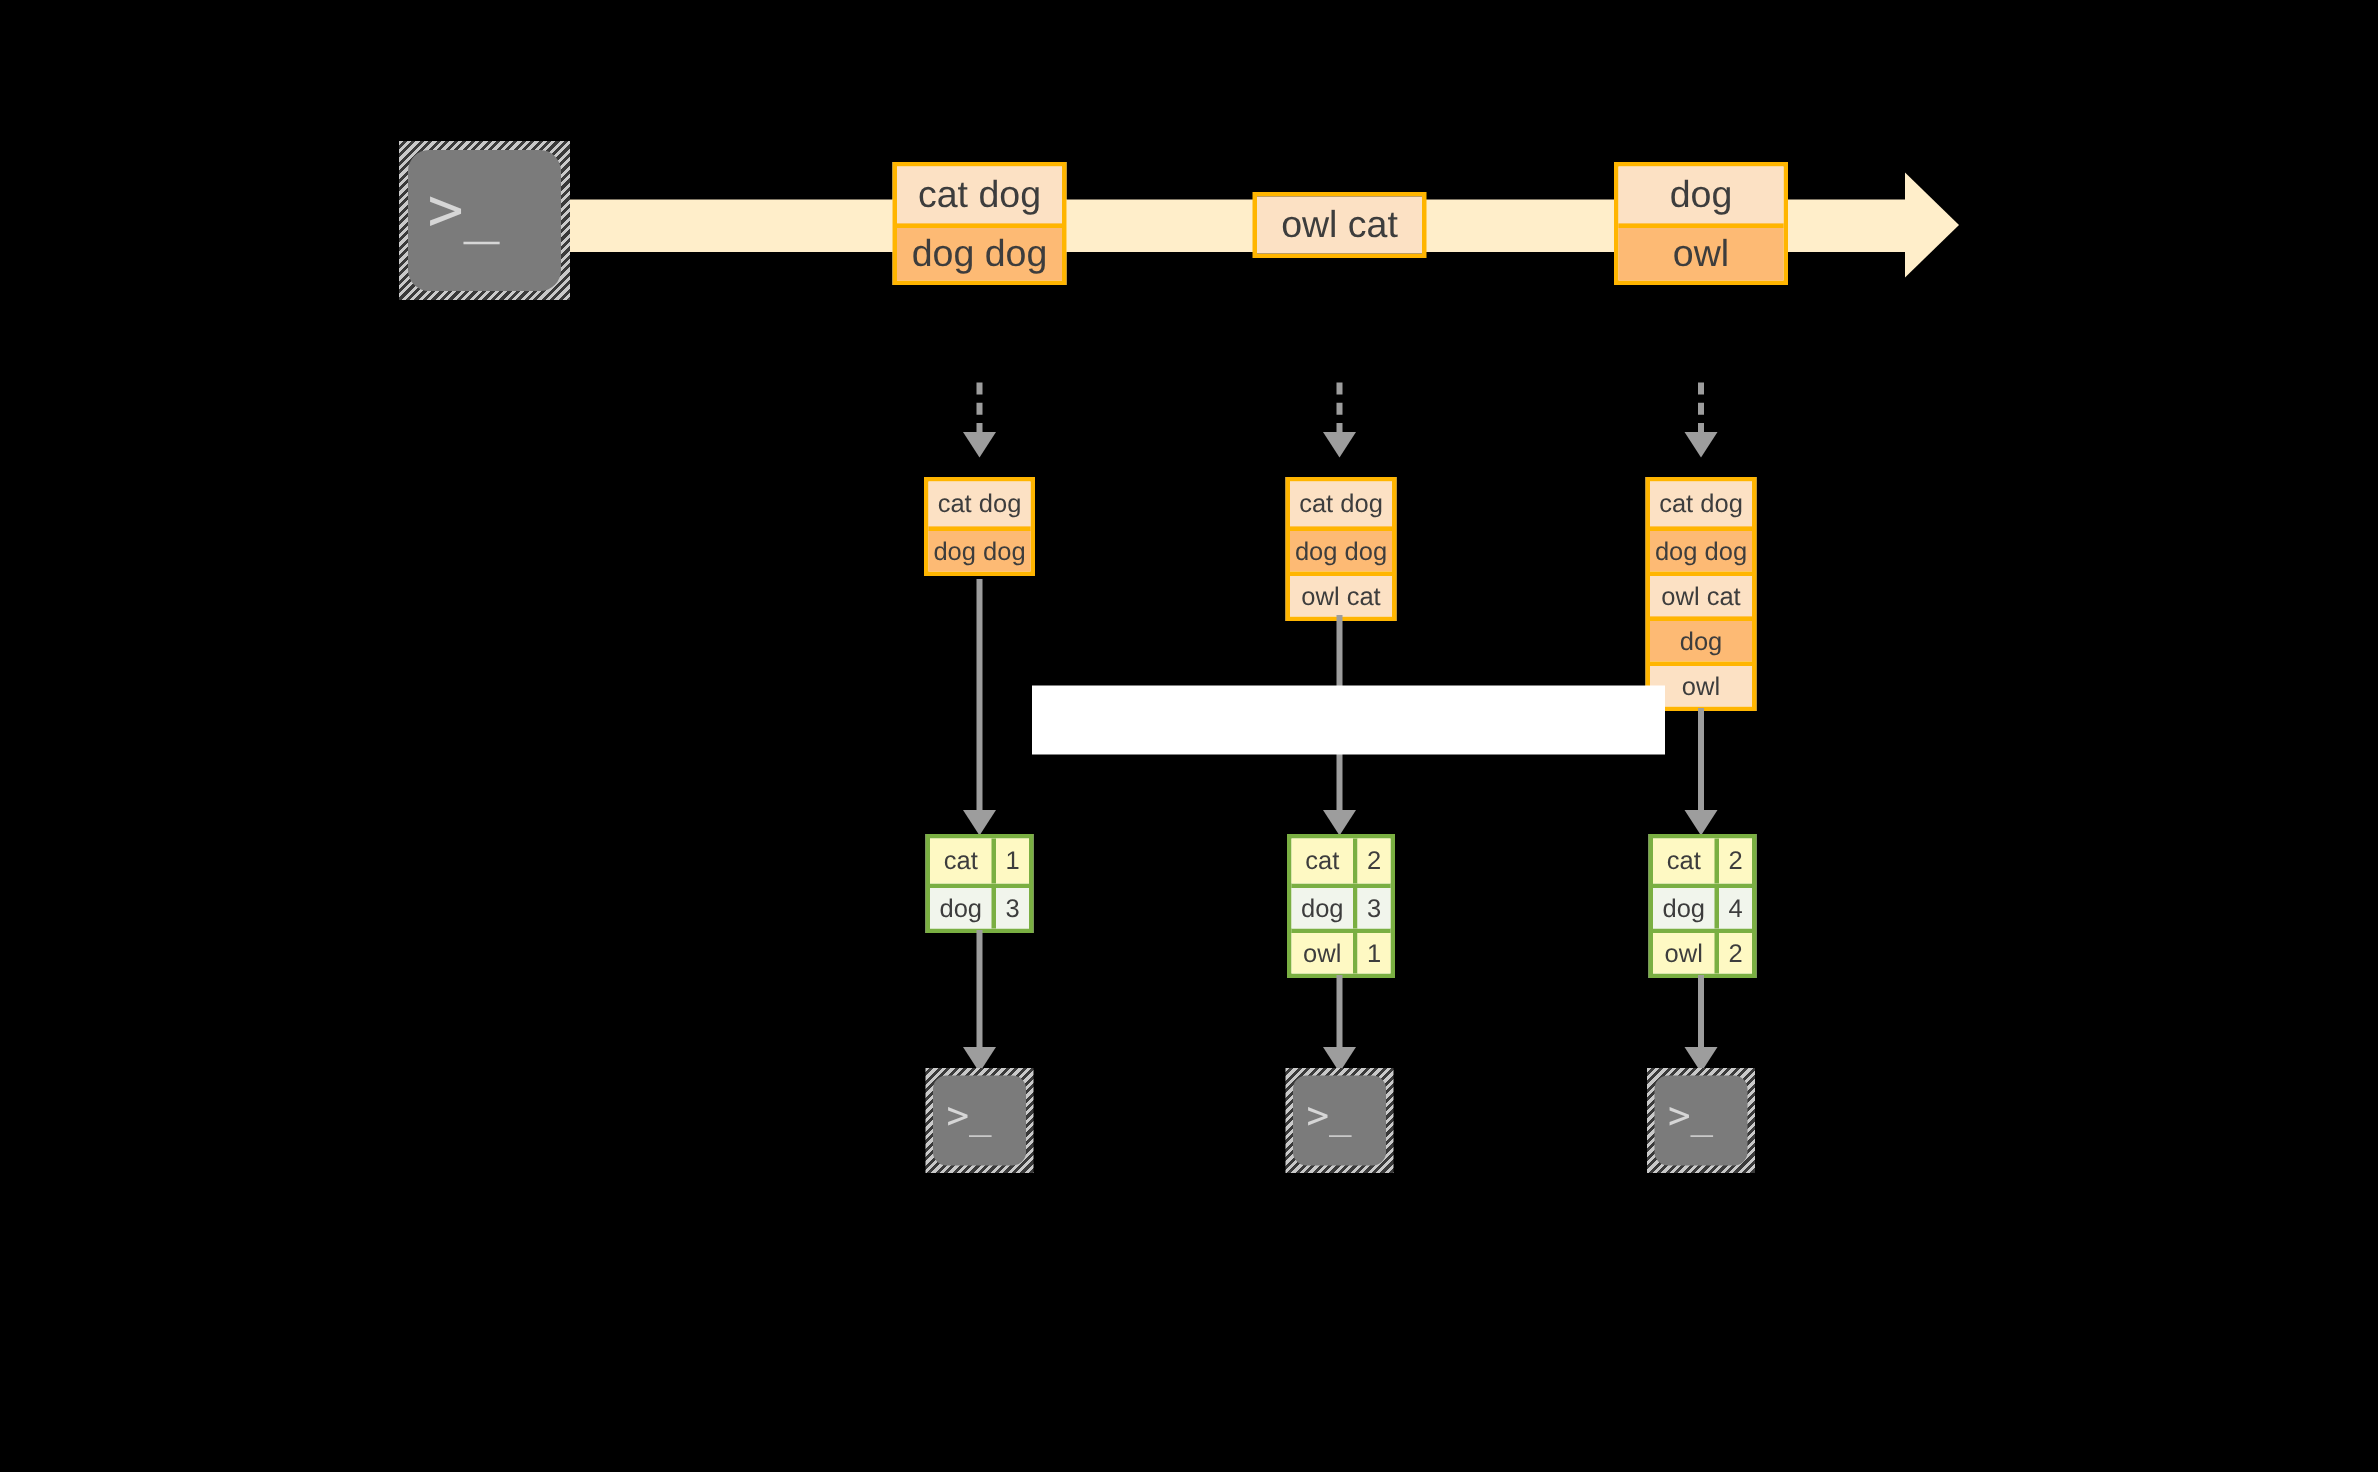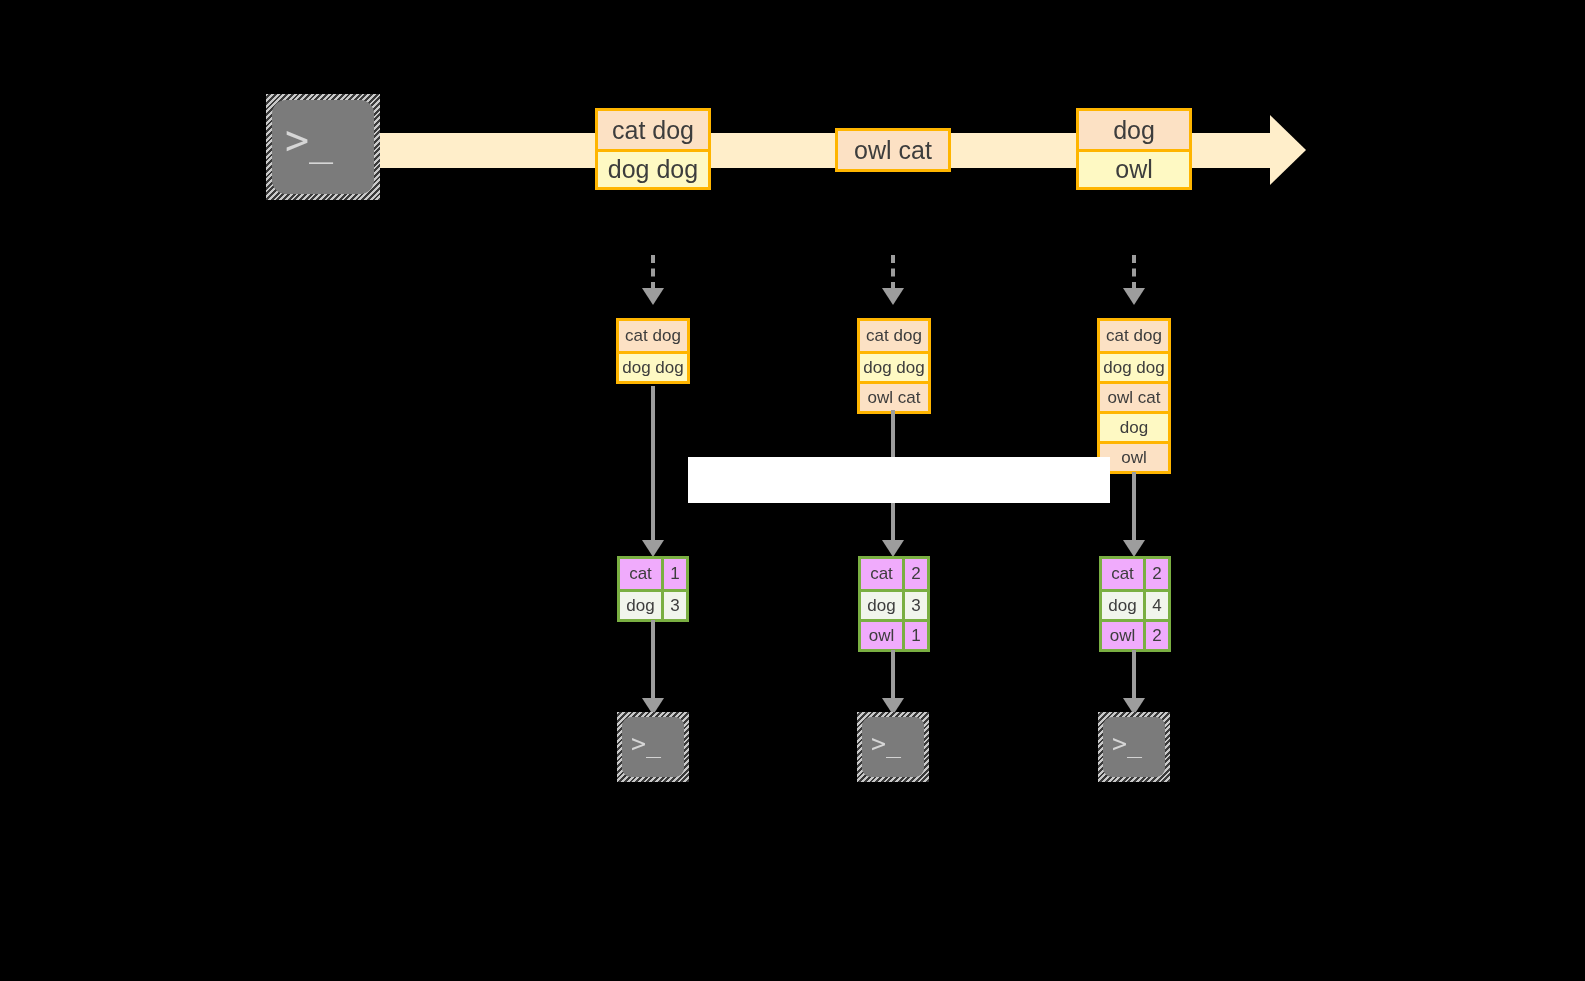--- a/index.html
+++ b/index.html
@@ -70,40 +70,40 @@
   }
   .rec-row {
     box-sizing: border-box;
     display: flex;
     align-items: center;
     justify-content: center;
     color: #3d3d3d;
     white-space: nowrap;
   }
   .rec-row.shade-a { background: #fce1c4; }
-  .rec-row.shade-b { background: #fef9c3; }
+  .rec-row.shade-b { background: #fdba74; }
   .rec-row + .rec-row { border-top: 3px solid #ffb500; }
 
   .stack-big .rec-row { height: 38px; font-size: 25px; }
   .stack-mid .rec-row { height: 30px; font-size: 17px; }
 
   
   .res-table {
     position: absolute;
     border: 3px solid #7aaf42;
     box-sizing: border-box;
     background: #f0f5e9;
   }
   .res-row {
     display: flex;
     height: 30px;
     box-sizing: border-box;
   }
   .res-row + .res-row { border-top: 3px solid #7aaf42; }
-  .res-row.shade-a .res-cell { background: #f0abfc; }
+  .res-row.shade-a .res-cell { background: #fef9c3; }
   .res-row.shade-b .res-cell { background: #f1f5ec; }
   .res-cell {
     box-sizing: border-box;
     display: flex;
     align-items: center;
     justify-content: center;
     font-size: 17px;
     color: #3d3d3d;
   }
   .res-cell.word { flex: 0 0 44px; border-right: 3px solid #7aaf42; }

